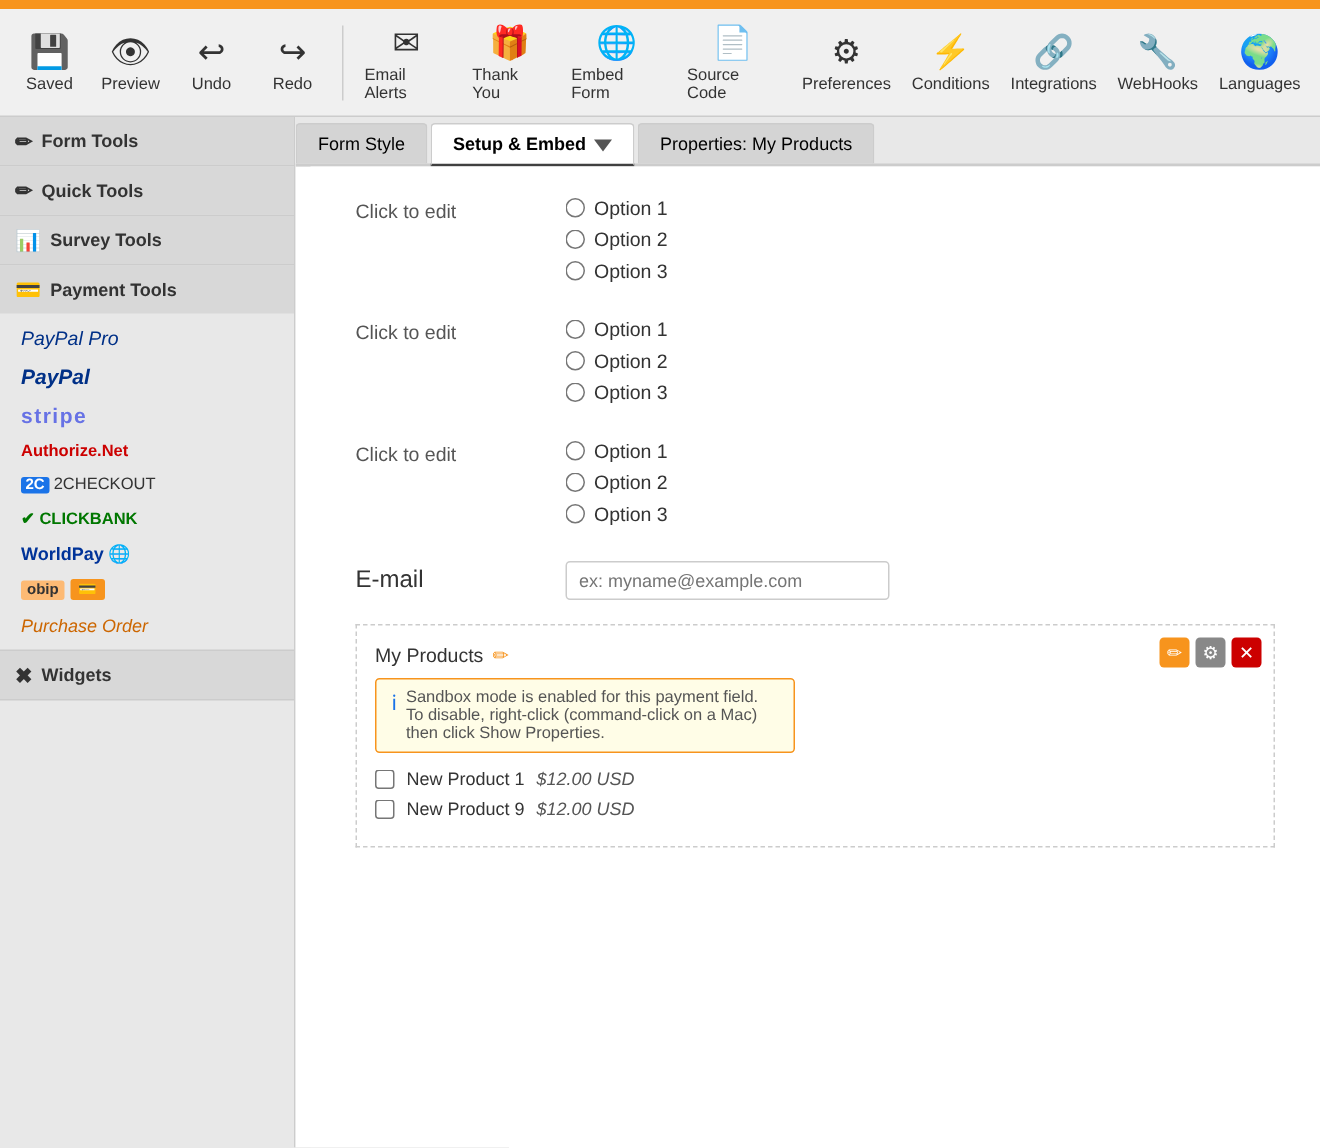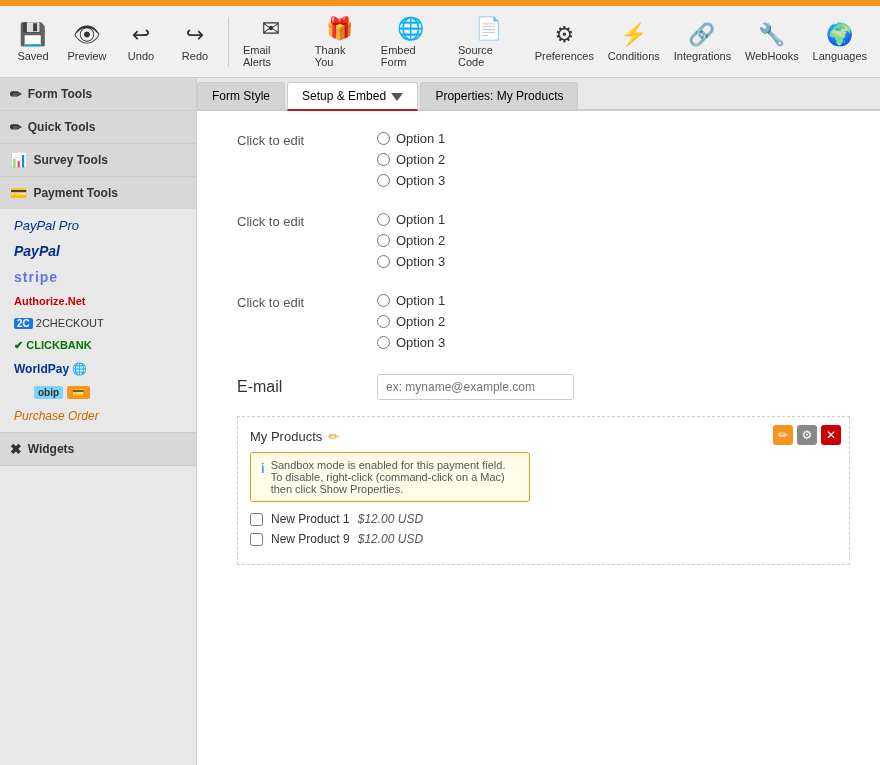--- a/index.html
+++ b/index.html
@@ -110,23 +110,23 @@
       cursor: pointer;
       background: #d4d4d4;
       border: 1px solid #ccc;
       border-bottom: none;
       margin-right: 2px;
       font-size: 12px;
       border-radius: 3px 3px 0 0;
     }
     .tab.active {
       background: #fff;
-      border-bottom: 2px solid #b91c1c;
+      border-bottom: 2px solid #404040;
       margin-bottom: -2px;
-      font-weight: normal;
+      font-weight: bold;
     }
 
     
     .form-canvas {
       flex: 1;
       overflow-y: auto;
       padding: 20px 30px;
       background: #fff;
       position: relative;
       margin-left: 10px;
@@ -178,21 +178,21 @@
       align-items: center;
       margin-bottom: 16px;
     }
     .email-label {
       width: 140px;
       font-size: 16px;
       color: #333;
       flex-shrink: 0;
     }
     .email-input {
-      width: 197px;
+      width: 216px;
       border: 1px solid #ccc;
       border-radius: 3px;
       padding: 5px 8px;
       font-size: 12px;
       color: #aaa;
       background: #fff;
     }
 
     
     .payment-widget {
@@ -373,21 +373,21 @@
       </div>
       <div class="sidebar-payment-items">
         <div class="sidebar-payment-item paypal-pro"><i>PayPal Pro</i></div>
         <div class="sidebar-payment-item paypal"><i>PayPal</i></div>
         <div class="sidebar-payment-item stripe">stripe</div>
         <div class="sidebar-payment-item authorize">Authorize.Net</div>
         <div class="sidebar-payment-item twocheckout" style="display:flex;align-items:center;gap:3px;"><span style="background:#1a73e8;color:#fff;border-radius:2px;padding:0 3px;font-size:10px;font-weight:bold;">2C</span> 2CHECKOUT</div>
         <div class="sidebar-payment-item clickbank" style="color:#007700;font-weight:bold;">✔ CLICKBANK</div>
         <div class="sidebar-payment-item worldpay" style="color:#003399;font-weight:bold;">WorldPay 🌐</div>
         <div class="sidebar-payment-item obip" style="display:flex;align-items:center;gap:4px;">
-            <span style="background:#7dd3fc;border-radius:2px;padding:1px 4px;font-size:10px;font-weight:bold;color:#333;margin-left:20px;">obip</span>
+            <span style="background:#fdba74;border-radius:2px;padding:1px 4px;font-size:10px;font-weight:bold;color:#333;">obip</span>
             <span style="background:#f7941d;border-radius:2px;padding:1px 5px;font-size:10px;font-weight:bold;color:#fff;">💳</span>
           </div>
         <div class="sidebar-payment-item purchase" style="color:#cc6600;font-style:italic;">Purchase Order</div>
       </div>
     </div>
 
     <div class="sidebar-section">
       <div class="sidebar-section-header">
         <span class="section-icon">✖</span>
         <span>Widgets</span>

